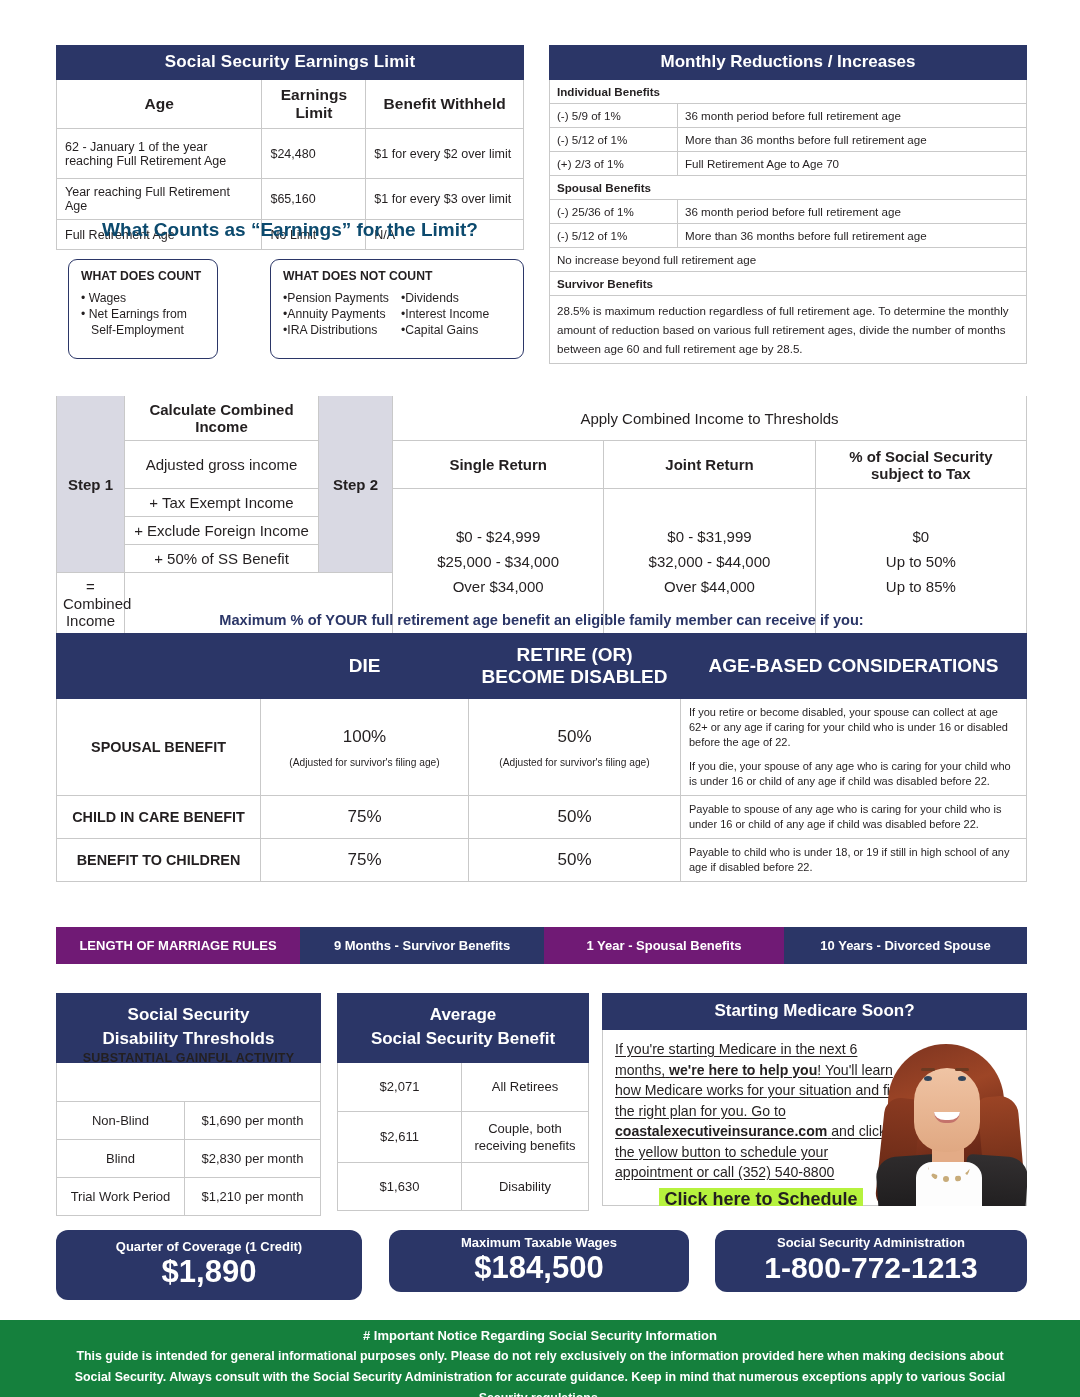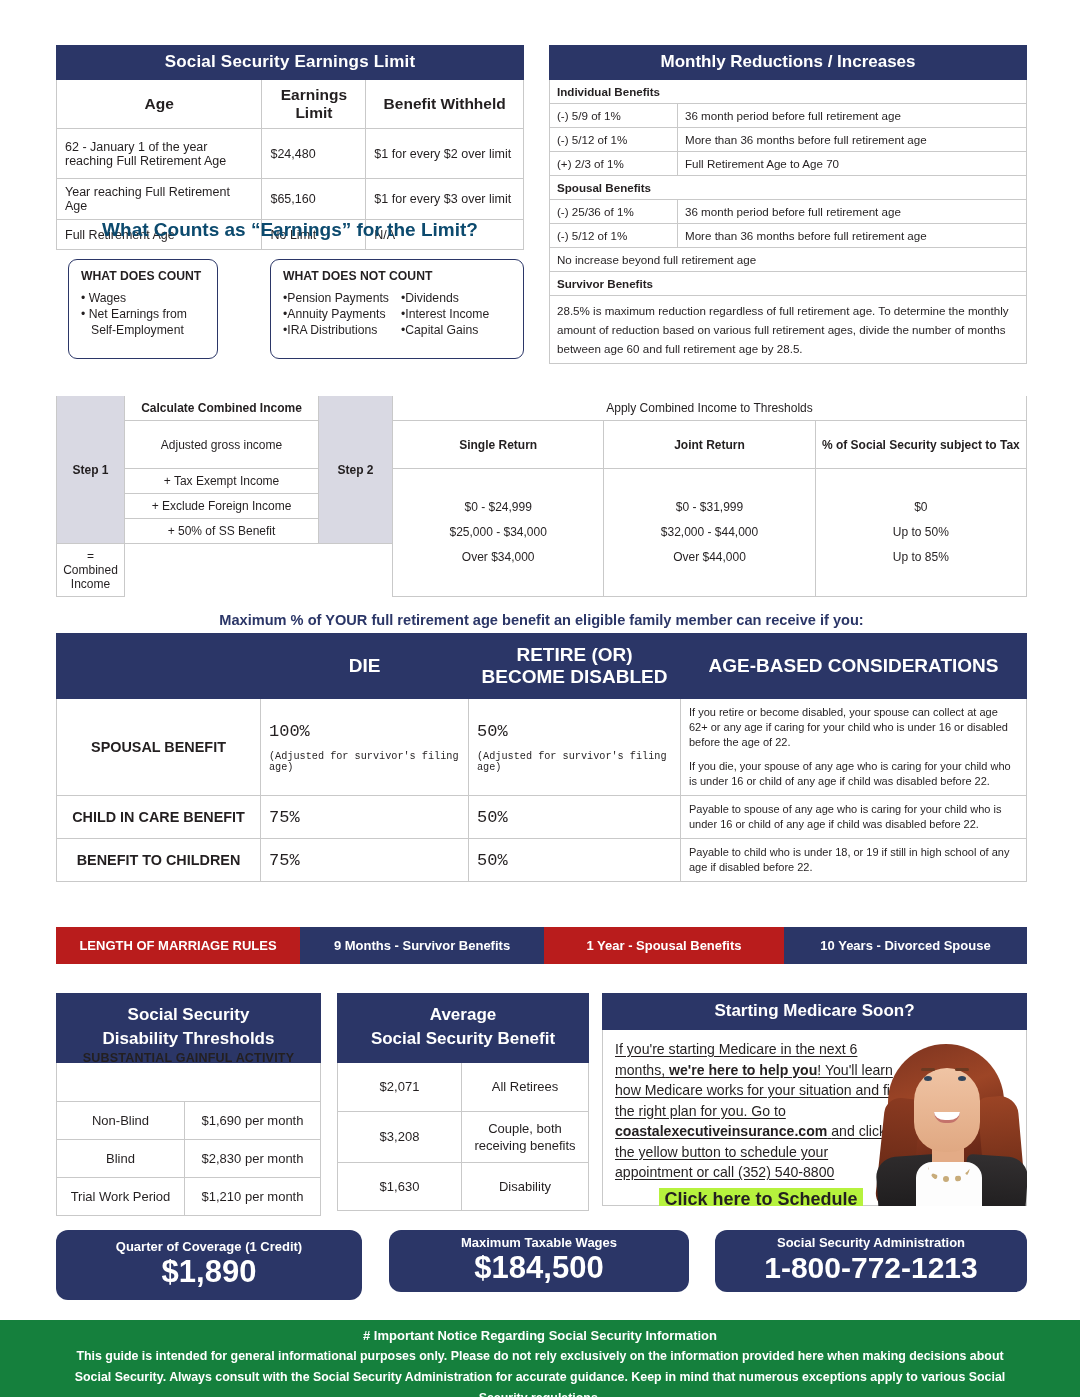--- a/index.html
+++ b/index.html
@@ -69,52 +69,52 @@
   td.sub { font-weight: bold; font-size: 11.6px; }
   .mri-l { width: 128px; }
   .mri-note { font-size: 12.4px; line-height: 19px; padding: 8px 12px 12px 14px; }
 
   
   .tax { position: absolute; left: 56px; top: 396px; width: 971px; }
   .tax-title { font-size: 17px; padding: 7px 0 9px; }
   table.tax-t { width: 100%; border-collapse: collapse; table-layout: fixed; }
   table.tax-t td {
     border: 1px solid #c9c9c9; border-top: none;
-    font-size: 12px; padding: 5px 6px; text-align: center; vertical-align: middle;
+    font-size: 15px; padding: 5px 6px; text-align: center; vertical-align: middle;
   }
   .step-cell { background: #d9d9e3; font-weight: bold; font-size: 13.5px; }
   .tax-sub { font-weight: bold; }
   .thr-lines { line-height: 25px; font-size: 13.5px; }
 
   
   .fam-head-text {
     position: absolute; left: 56px; top: 612px; width: 971px;
     text-align: center; color: #2b3667; font-weight: bold; font-size: 14.6px;
   }
   .fam { position: absolute; left: 56px; top: 633px; width: 971px; }
   table.fam-t { width: 100%; border-collapse: collapse; table-layout: fixed; }
   table.fam-t th {
     background: #2b3667; color: #fff; font-size: 19px; font-weight: bold;
     padding: 10px 4px; border: 1px solid #2b3667; line-height: 22px;
   }
   table.fam-t td { border: 1px solid #c9c9c9; vertical-align: middle; padding: 6px 8px; }
   .fam-rowlabel { font-weight: bold; font-size: 14.4px; text-align: center; }
-  .fam-pct { text-align: left; font-size: 17px; font-family: Liberation Mono, monospace; }
+  .fam-pct { text-align: center; font-size: 17px; }
   .fam-sub { font-size: 10.2px; margin-top: 10px; }
   .fam-note { font-size: 11px; line-height: 15px; }
   .fam-note p + p { margin-top: 9px; }
   .fc1 { width: 204px; } .fc2 { width: 208px; } .fc3 { width: 212px; }
 
   
   .mar { position: absolute; left: 56px; top: 927px; width: 971px; height: 37px; display: flex; }
   .mar div {
     display: flex; align-items: center; justify-content: center;
     color: #fff; font-weight: bold; font-size: 13px; text-align: center;
   }
-  .mar-red  { background: #b91c1c; }
+  .mar-red  { background: #701a75; }
   .mar-navy { background: #2b3667; }
   .m1 { width: 244px; } .m2 { width: 244px; } .m3 { width: 240px; } .m4 { width: 243px; }
 
   
   .dis { position: absolute; left: 56px; top: 993px; width: 265px; }
   .dis-head {
     background: #2b3667; color: #fff; font-weight: bold; font-size: 17px;
     text-align: center; padding: 10px 0 12px; line-height: 24px;
   }
   .sga {
@@ -468,21 +468,21 @@
       <span>Average</span><br>
       <span>Social Security Benefit</span>
     </div>
     <table class="avg-t">
       <tbody>
           <tr>
         <td class="avg-c1">$2,071</td>
         <td>All Retirees</td>
       </tr>
       <tr>
-        <td class="avg-c1">$3,208</td>
+        <td class="avg-c1">$2,611</td>
         <td>Couple, both receiving benefits</td>
       </tr>
       <tr>
         <td class="avg-c1">$1,630</td>
         <td>Disability</td>
       </tr>
     </tbody>
       </table>
   </div>
 

